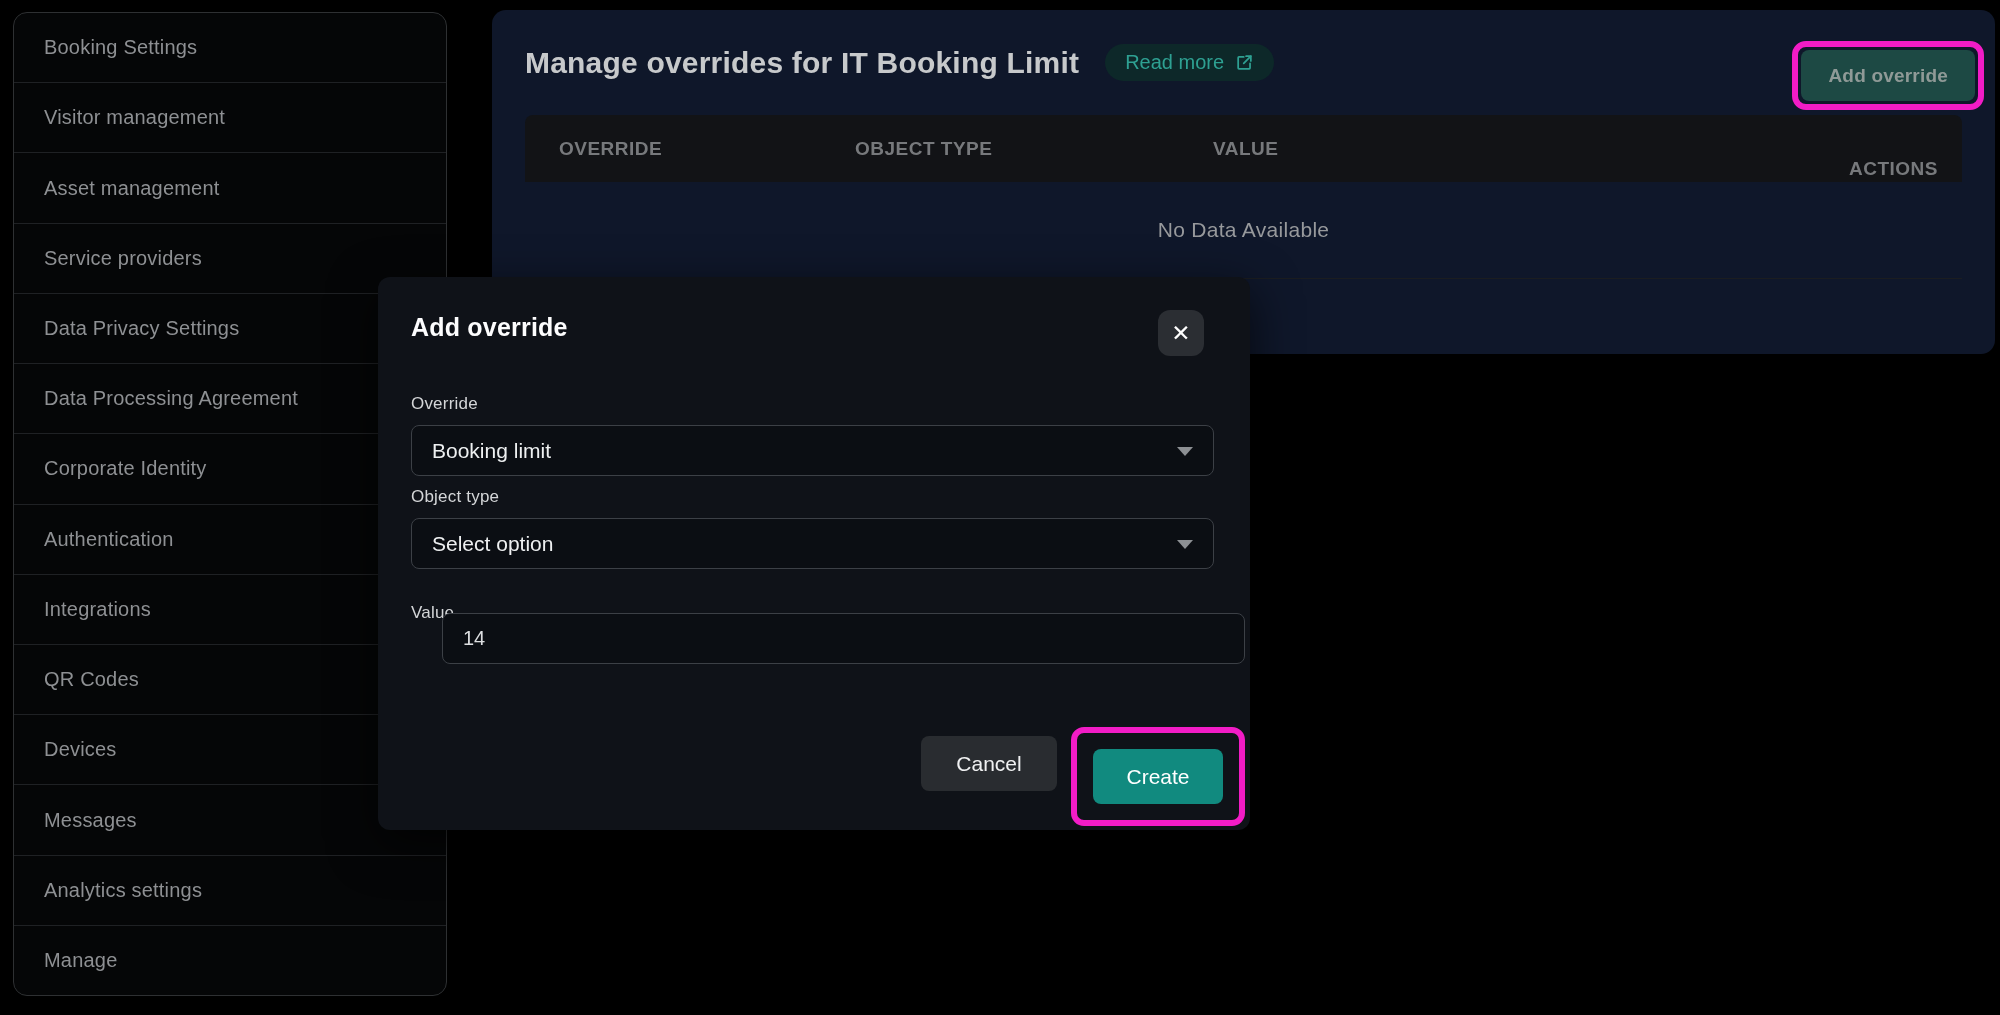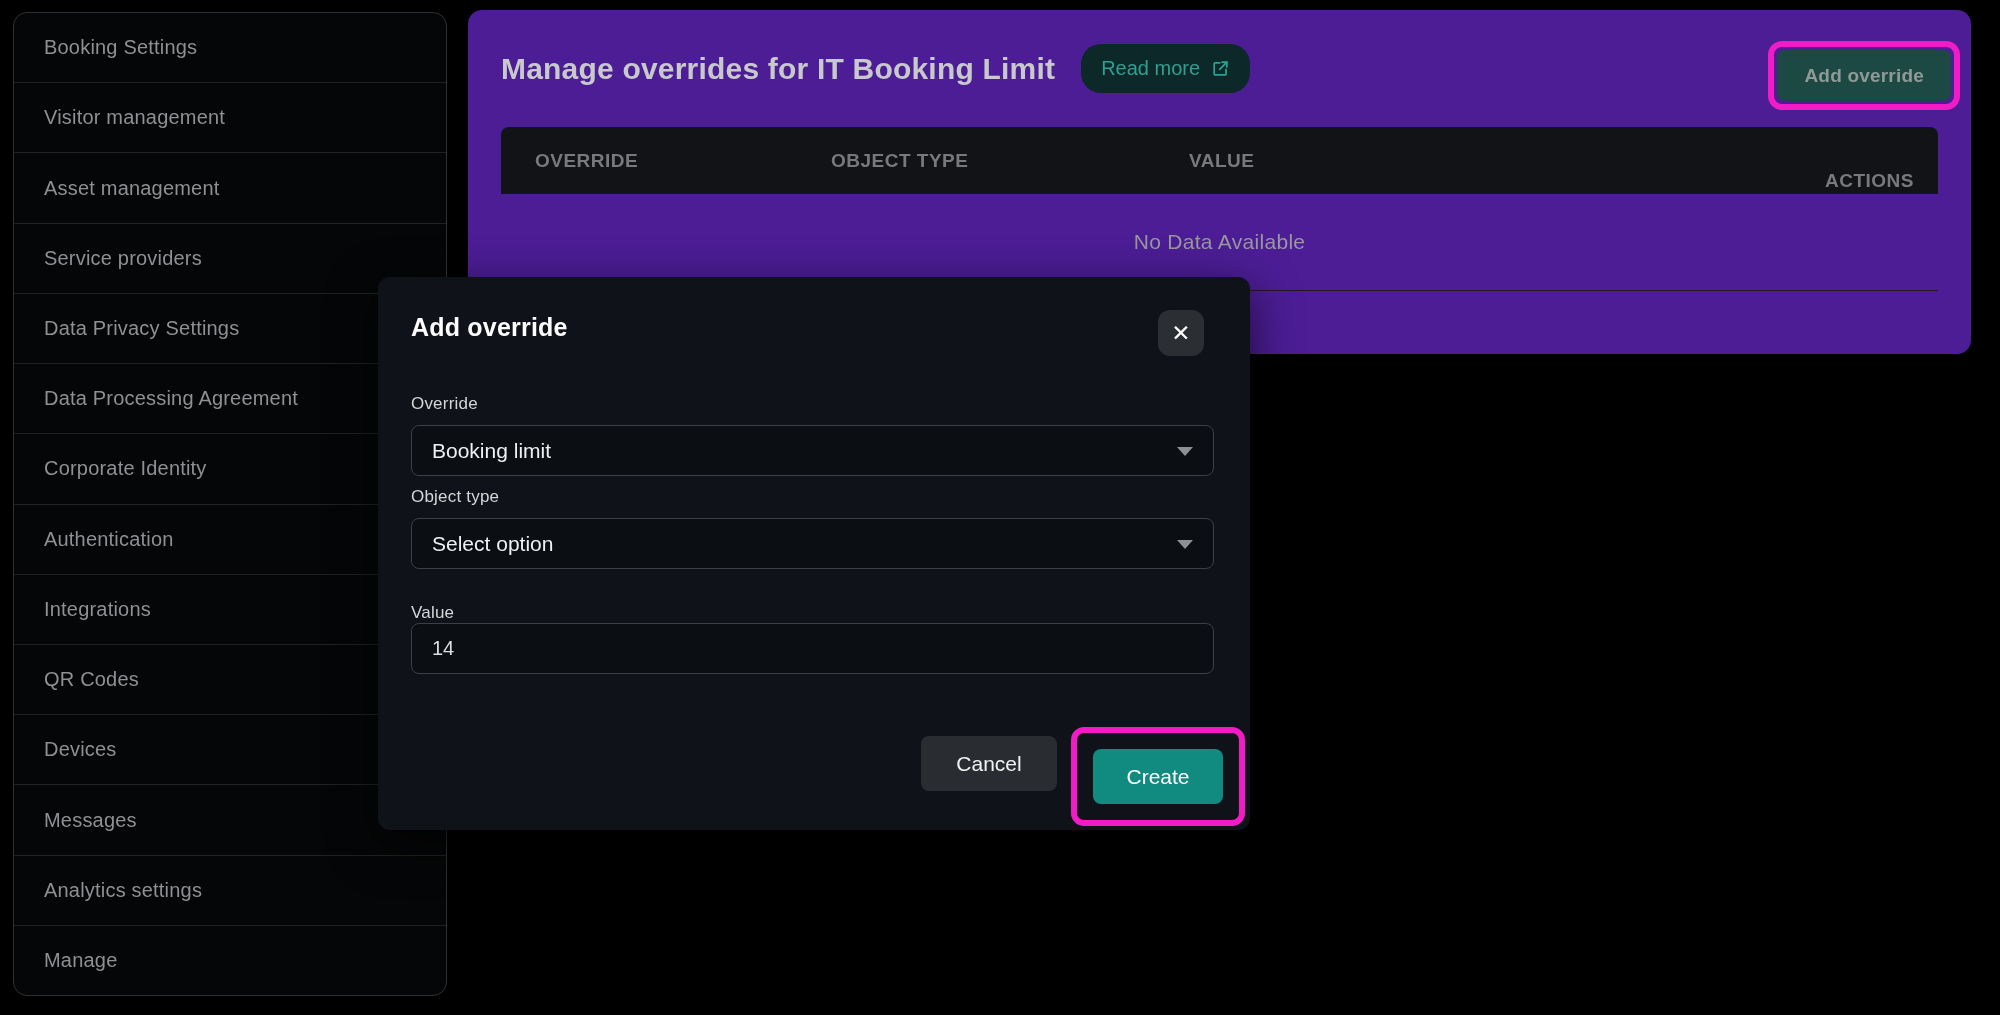--- a/index.html
+++ b/index.html
@@ -19,29 +19,29 @@
   }
   .side-item{
     flex:1;display:flex;align-items:center;
     padding-left:30px;
     color:#8e9093;font-size:20px;letter-spacing:.2px;
     border-bottom:1px solid #1f2124;cursor:pointer;
   }
   .side-item:last-child{border-bottom:none;}
   
   .panel{
-    position:absolute;left:468px;top:10px;width:1503px;height:344px;
-    background:#4c1d95;border-radius:14px;box-sizing:border-box;
+    position:absolute;left:492px;top:10px;width:1503px;height:344px;
+    background:#0f172a;border-radius:14px;box-sizing:border-box;
   }
   .panel-head{display:flex;align-items:center;padding:34px 33px 0 33px;}
   .panel-title{font-size:30px;font-weight:700;color:#c7c9cb;letter-spacing:.2px;}
   .readmore{
     margin-left:26px;display:inline-flex;align-items:center;gap:11px;
     background:#0d2829;color:#2ea092;font-size:20px;
-    padding:13px 20px;border-radius:20px;cursor:pointer;white-space:nowrap;
+    padding:7px 20px;border-radius:20px;cursor:pointer;white-space:nowrap;
   }
   .readmore svg{display:block;}
   .subtitle{padding:9px 33px 0 33px;font-size:20px;color:#85888b;}
   .add-ring{
     position:absolute;right:11px;top:31px;
     border:6px solid #f21cc6;border-radius:14px;padding:3px;
     background:transparent;
   }
   .add-btn{
     display:flex;align-items:center;justify-content:center;
@@ -207,19 +207,19 @@
     <span class="caret"></span>
   </div>
 
   <label class="f-label" style="top:210px">Object type</label>
   <div class="field" style="top:241px">
     <span>Select option</span>
     <span class="caret"></span>
   </div>
 
   <label class="f-label" style="top:326px">Value</label>
-  <input class="field" style="top: 346px;" value="14">
+  <input class="field" style="top: 336px; margin-left: 31px;" value="14">
 
   <button class="btn-cancel">Cancel</button>
   <div class="create-ring">
     <button class="btn-create">Create</button>
   </div>
 </div>
 
 </body></html>

